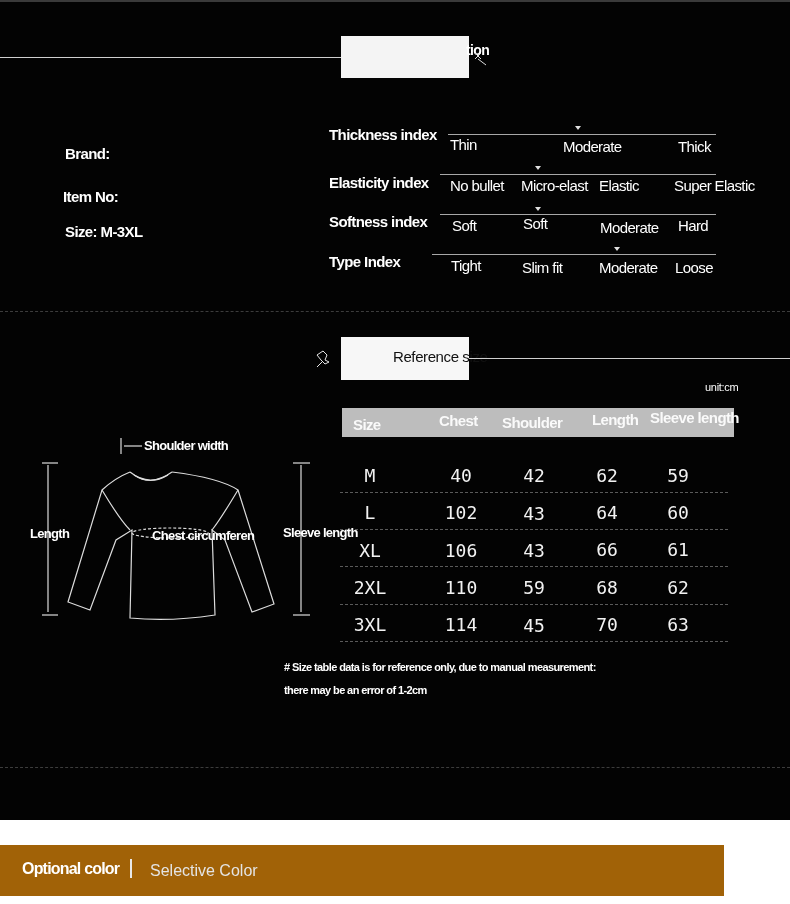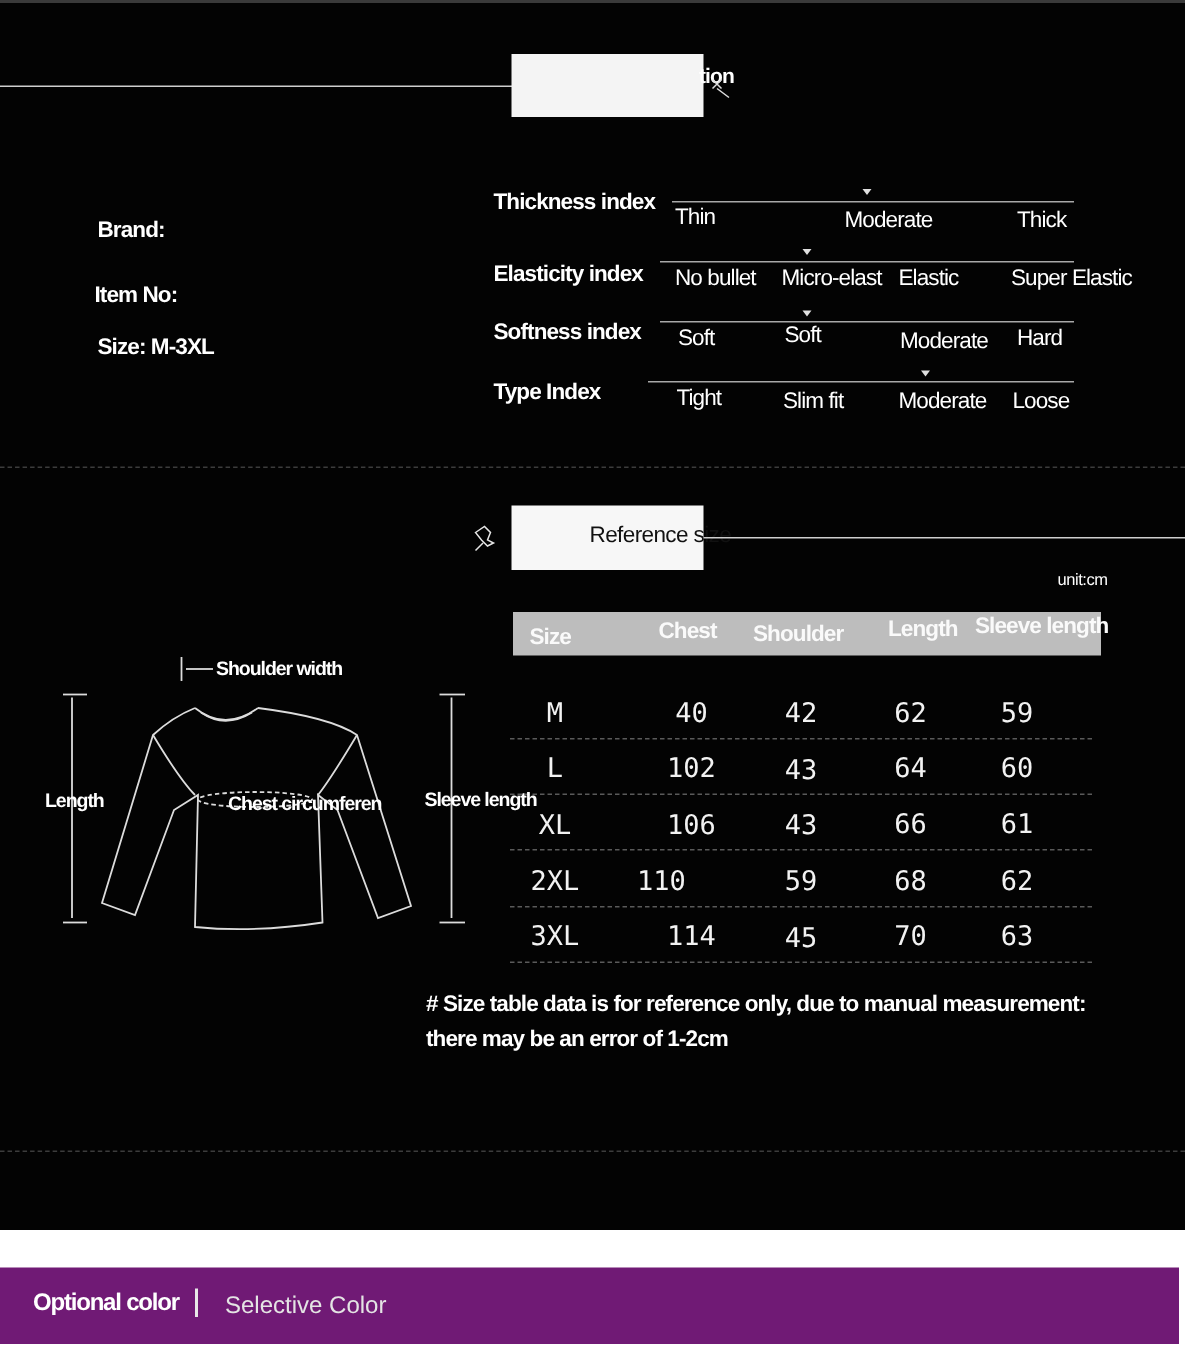--- a/index.html
+++ b/index.html
@@ -31,24 +31,24 @@
   .pin2 { position: absolute; left: 313px; top: 348px; width: 22px; height: 22px; }
   .unit { position: absolute; left: 705px; top: 381px; font-size: 11px; color: #fff; letter-spacing: -0.3px; }
 
   .thead { position: absolute; left: 342px; top: 408px; width: 392px; height: 29px; background: #bdbdbd; }
   .th { position: absolute; font-size: 15px; font-weight: bold; letter-spacing: -0.6px; color: #fafafa; white-space: nowrap; }
 
   .td { position: absolute; font-family: "DejaVu Sans Mono", monospace; font-size: 18px; color: #f2f2f2; text-align: center; width: 60px; }
   .rowline { position: absolute; left: 340px; width: 388px; height: 0; border-top: 1px dashed #5a5a5a; }
 
   .diag-label { position: absolute; font-size: 13px; font-weight: bold; letter-spacing: -0.7px; color: #fff; white-space: nowrap; }
-  .note { position: absolute; left: 284px; font-size: 15px; font-weight: bold; letter-spacing: -0.6px; color: #fff; white-space: nowrap; }
+  .note { position: absolute; left: 284px; font-size: 11px; font-weight: bold; letter-spacing: -0.6px; color: #fff; white-space: nowrap; }
 
   
-  .footer { position: absolute; left: 0; top: 845px; width: 786px; height: 51px; background: #701a75; }
+  .footer { position: absolute; left: 0; top: 845px; width: 724px; height: 51px; background: #a16207; }
   .footer-title { position: absolute; left: 22px; top: 15px; font-size: 16px; font-weight: bold; letter-spacing: -0.8px; color: #fff; }
   .footer-sep { position: absolute; left: 130px; top: 14px; width: 2px; height: 19px; background: #e8e8e8; }
   .footer-sub { position: absolute; left: 150px; top: 17px; font-size: 16px; color: #e4e4e4; letter-spacing: 0px; }
 </style>
 </head>
 <body>
 
 <div class="dark"></div>
 <div class="topline"></div>
 
@@ -130,21 +130,21 @@
 <div>
   <div class="td" style="left:340px;top:540px;">XL</div>
   <div class="td" style="left:431px;top:540px;">106</div>
   <div class="td" style="left:504px;top:540px;">43</div>
   <div class="td" style="left:577px;top:539px;">66</div>
   <div class="td" style="left:648px;top:539px;">61</div>
 </div>
 <div class="rowline" style="top:566px;"></div>
 <div>
   <div class="td" style="left:340px;top:577px;">2XL</div>
-  <div class="td" style="left:411px;top:577px;">110</div>
+  <div class="td" style="left:431px;top:577px;">110</div>
   <div class="td" style="left:504px;top:577px;">59</div>
   <div class="td" style="left:577px;top:577px;">68</div>
   <div class="td" style="left:648px;top:577px;">62</div>
 </div>
 <div class="rowline" style="top:604px;"></div>
 <div>
   <div class="td" style="left:340px;top:614px;">3XL</div>
   <div class="td" style="left:431px;top:614px;">114</div>
   <div class="td" style="left:504px;top:615px;">45</div>
   <div class="td" style="left:577px;top:614px;">70</div>

